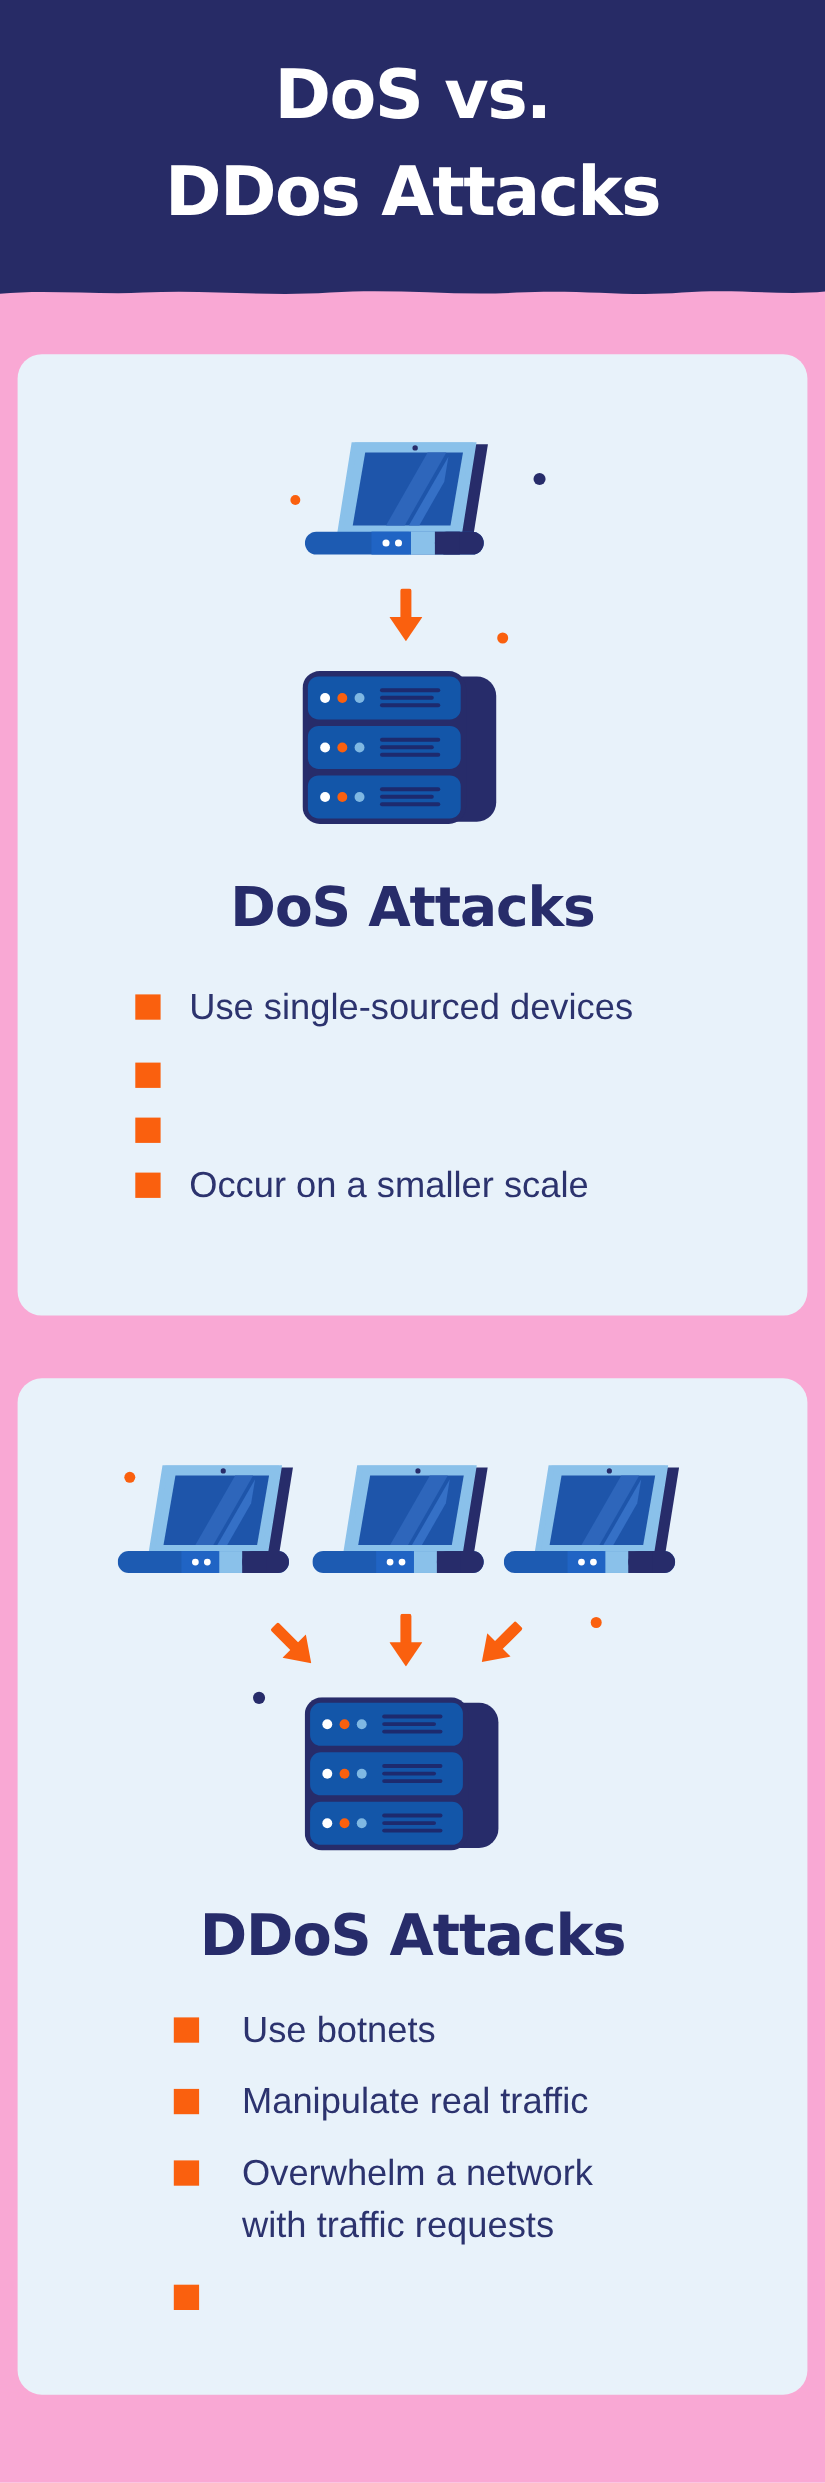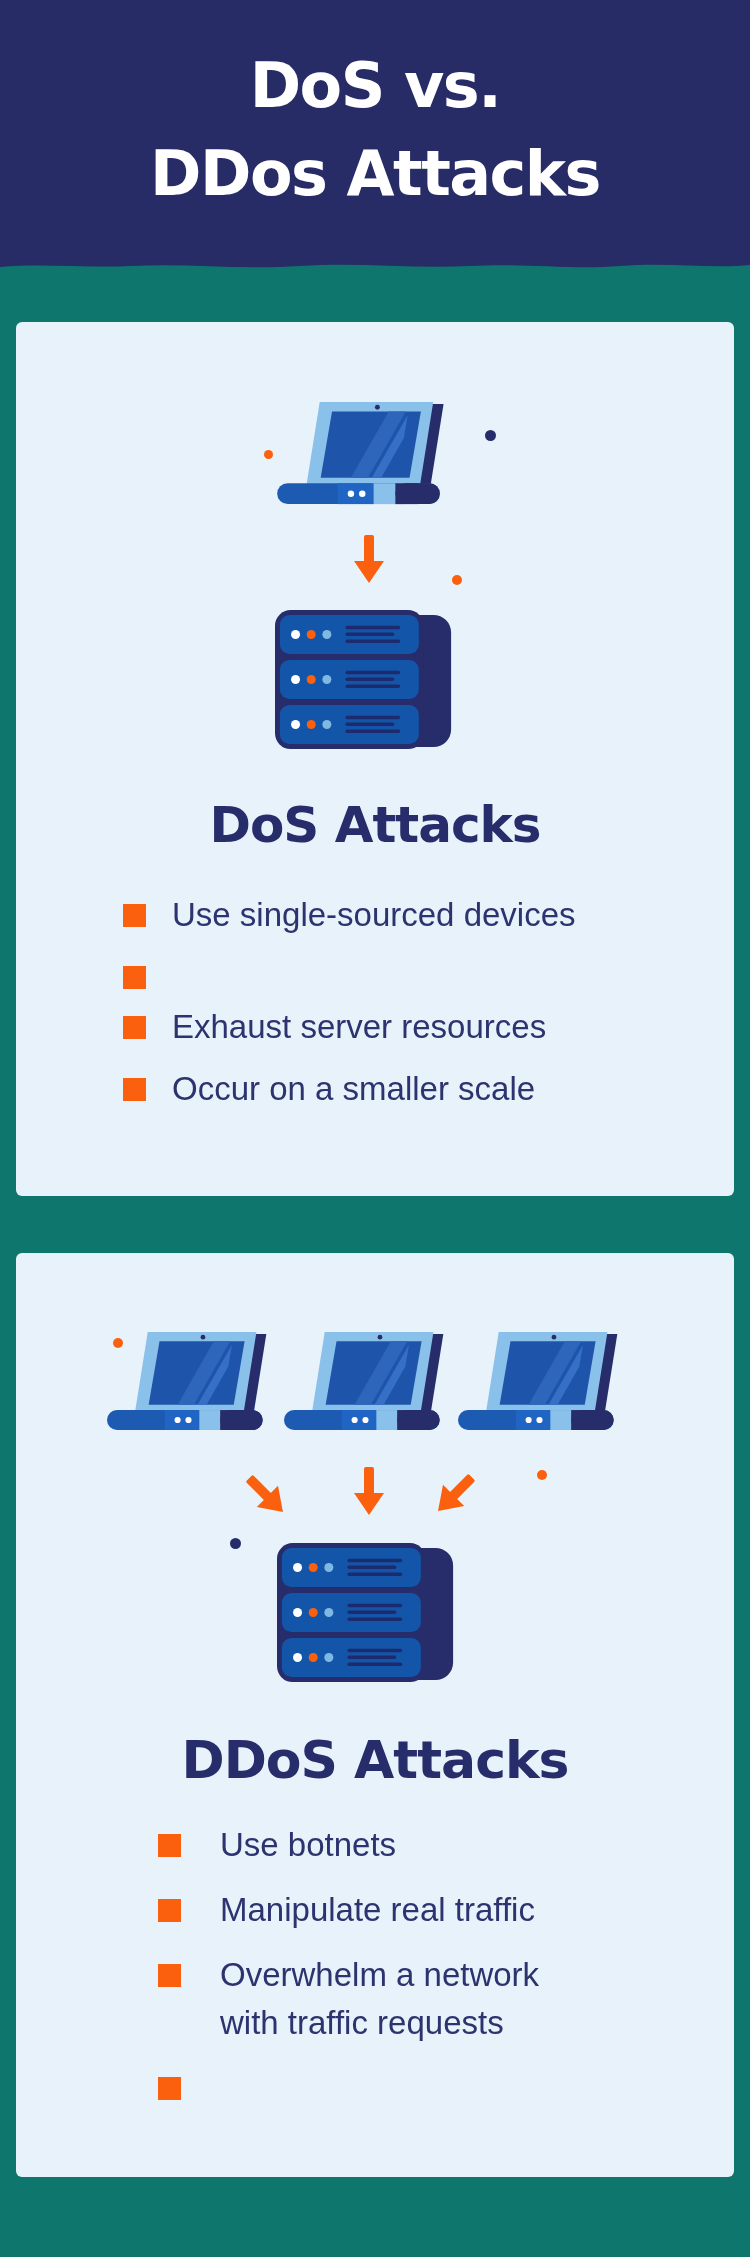--- a/index.html
+++ b/index.html
@@ -1,36 +1,36 @@
 <!DOCTYPE html>
 <html><head>
 <meta charset="utf-8">
 <style>
   html,body { margin:0; padding:0; }
   .page {
     position:relative; width:750px; height:2257px;
-    background:#0f766e; overflow:hidden;
+    background:#f9a8d4; overflow:hidden;
     font-family:"Liberation Sans", sans-serif;
   }
   
   .header {
     position:absolute; top:0; left:0; width:750px; height:261px;
     background:#272b66;
   }
   .header h1 {
     margin:0; position:absolute; top:42px; left:0; width:100%;
     text-align:center; color:#ffffff;
     font-family:"DejaVu Sans", sans-serif; font-weight:800;
     font-size:62px; line-height:88px; letter-spacing:-1.5px;
   }
   .wave { position:absolute; top:259px; left:0; width:750px; height:14px; }
   
   .card {
     position:absolute; left:16px; width:718px;
-    background:#e8f2fa; border-radius:6px;
+    background:#e8f2fa; border-radius:22px;
   }
   .card-dos  { top:322px;  height:874px; }
   .card-ddos { top:1253px; height:924px; }
   .card h2 {
     position:absolute; margin:0; left:0; width:100%; text-align:center;
     color:#272c6a; font-family:"DejaVu Sans", sans-serif;
     font-weight:800; letter-spacing:-1px;
   }
   .card-dos h2  { top:474px; font-size:50px; }
   .card-ddos h2 { top:477px; font-size:52px; }
@@ -144,21 +144,20 @@
     <ul class="bullets">
       <li>
           <span class="bullet-square"></span>
           <span>Use single-sourced devices</span>
         </li>
       <li>
           <span class="bullet-square"></span>
         </li>
       <li>
           <span class="bullet-square"></span>
-          <span>Exhaust server resources</span>
         </li>
       <li>
           <span class="bullet-square"></span>
           <span>Occur on a smaller scale</span>
         </li>
     </ul>
   </section>
 
   <section class="card card-ddos">
     <span class="dot dot-orange" style="left:97px;top:85px;width:10px;height:10px"></span>

